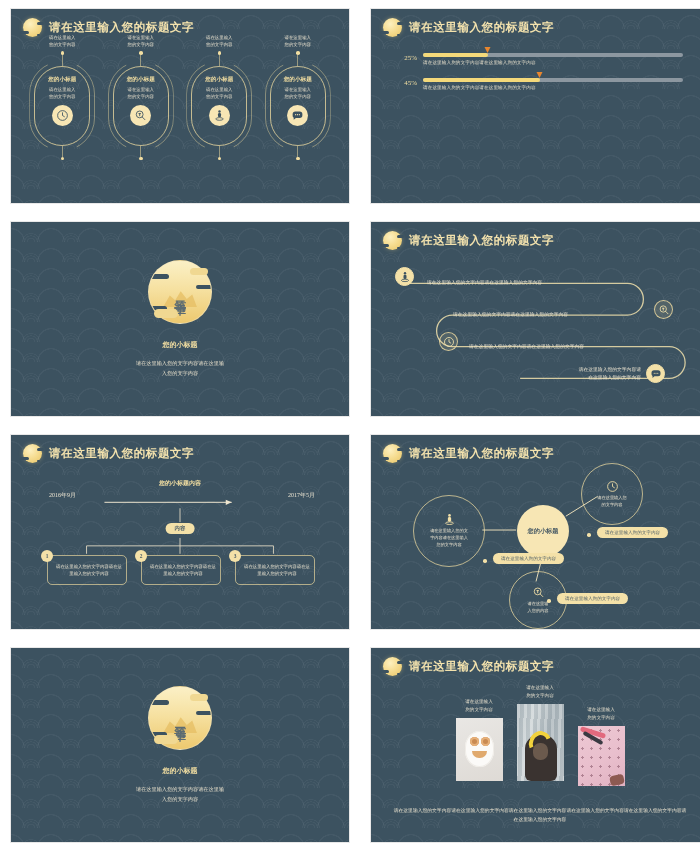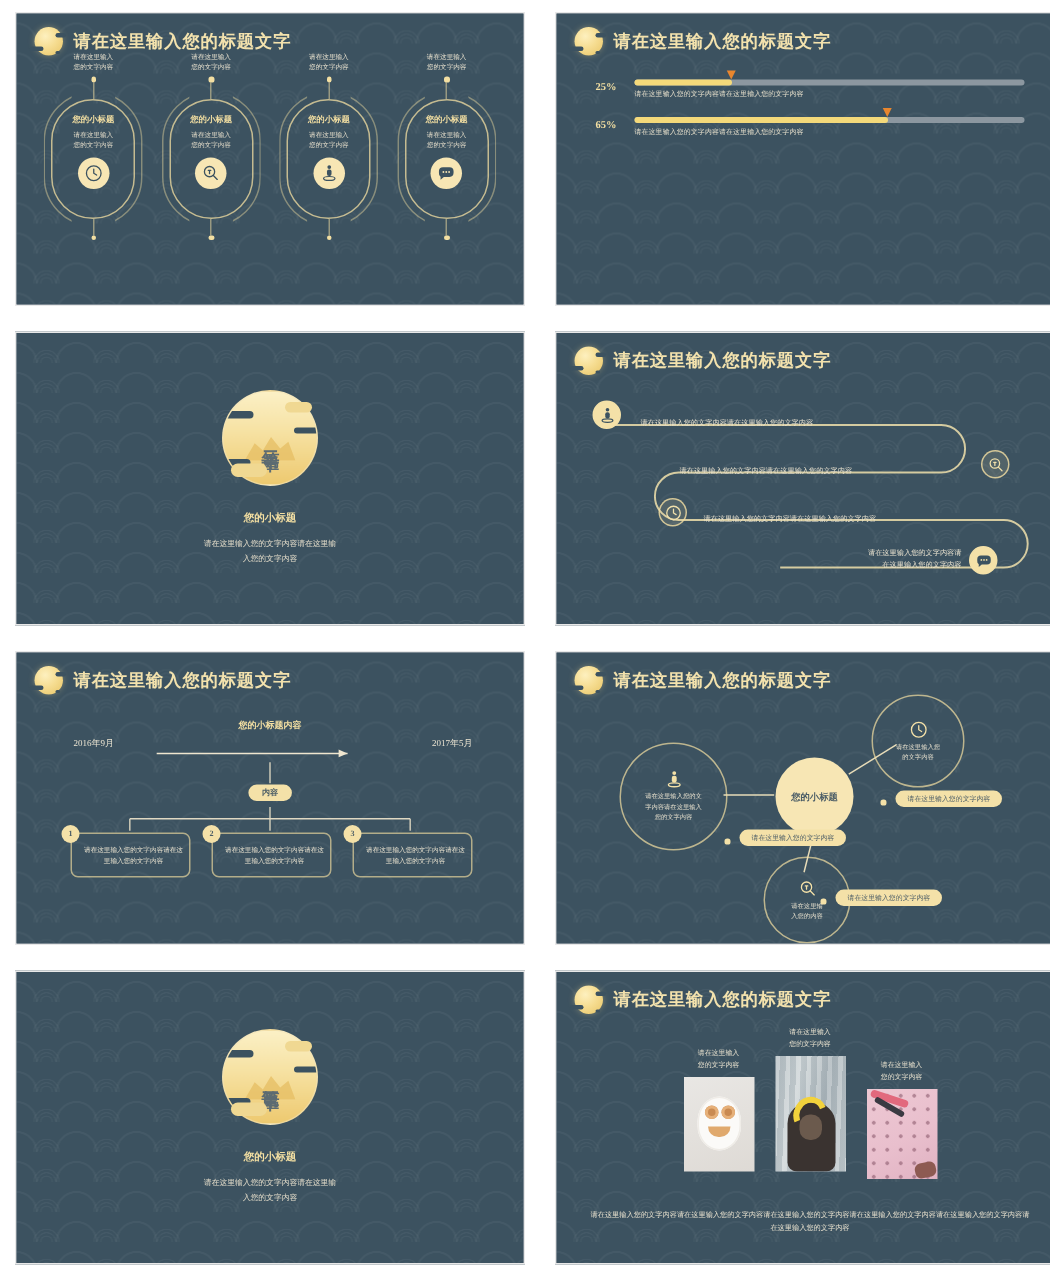--- a/index.html
+++ b/index.html
@@ -52,21 +52,21 @@
     border-radius:34px; clip-path:polygon(72% 0,100% 0,100% 100%,72% 100%); }
   .cap-h { color:#f3dfa2; font-size:5.6px; font-weight:700; }
   .cap-s { color:#e3dcc9; font-size:4.4px; line-height:1.55; text-align:center; margin-top:3px; }
   .cap-ico { width:21px; height:21px; border-radius:50%; background:#f7e6b4;
     display:flex; align-items:center; justify-content:center; margin-top:5px; }
   .cap-ico svg { width:13px; height:13px; }
 
   
   .bars { position:absolute; top:44px; left:0; width:100%; padding:0 26px; }
   .bar-row { display:flex; align-items:flex-start; margin-bottom:13px; }
-  .bar-pct { width:26px; color:#f3dfa2; font-size:7px; font-weight:700; text-align:left;
+  .bar-pct { width:26px; color:#f3dfa2; font-size:7px; font-weight:400; text-align:right;
     padding-right:6px; padding-top:1px; }
   .bar-wrap { flex:1; position:relative; }
   .bar-track { height:4px; background:#8c97a0; border-radius:2px; position:relative; }
   .bar-fill { position:absolute; left:0; top:0; height:4px; background:#f4d97a; border-radius:2px; }
   .bar-mark { position:absolute; top:-6px; width:0; height:0;
     border-left:3.5px solid transparent; border-right:3.5px solid transparent;
     border-top:6px solid #e8862e; transform:translateX(-3.5px); }
   .bar-cap { color:#e6dfcb; font-size:4.6px; margin-top:3px; letter-spacing:.1px; }
 
   
@@ -302,31 +302,31 @@
           <div class="bar-pct">25%</div>
           <div class="bar-wrap">
             <div class="bar-track">
               <div class="bar-fill" style="width:25%"></div>
               <div class="bar-mark" style="left:25%"></div>
             </div>
             <div class="bar-cap">请在这里输入您的文字内容请在这里输入您的文字内容</div>
           </div>
         </div>
 
-
         <div class="bar-row">
-          <div class="bar-pct">65%</div>
+          <div class="bar-pct">45%</div>
           <div class="bar-wrap">
             <div class="bar-track">
-              <div class="bar-fill" style="width:65%"></div>
-              <div class="bar-mark" style="left:65%"></div>
+              <div class="bar-fill" style="width:45%"></div>
+              <div class="bar-mark" style="left:45%"></div>
             </div>
             <div class="bar-cap">请在这里输入您的文字内容请在这里输入您的文字内容</div>
           </div>
         </div>
+
 
 
       </div>
     </div>
   </div>
 
   <div class="slide">
     <div class="body">
       <div class="sec">
         <div class="sec-wrap">

